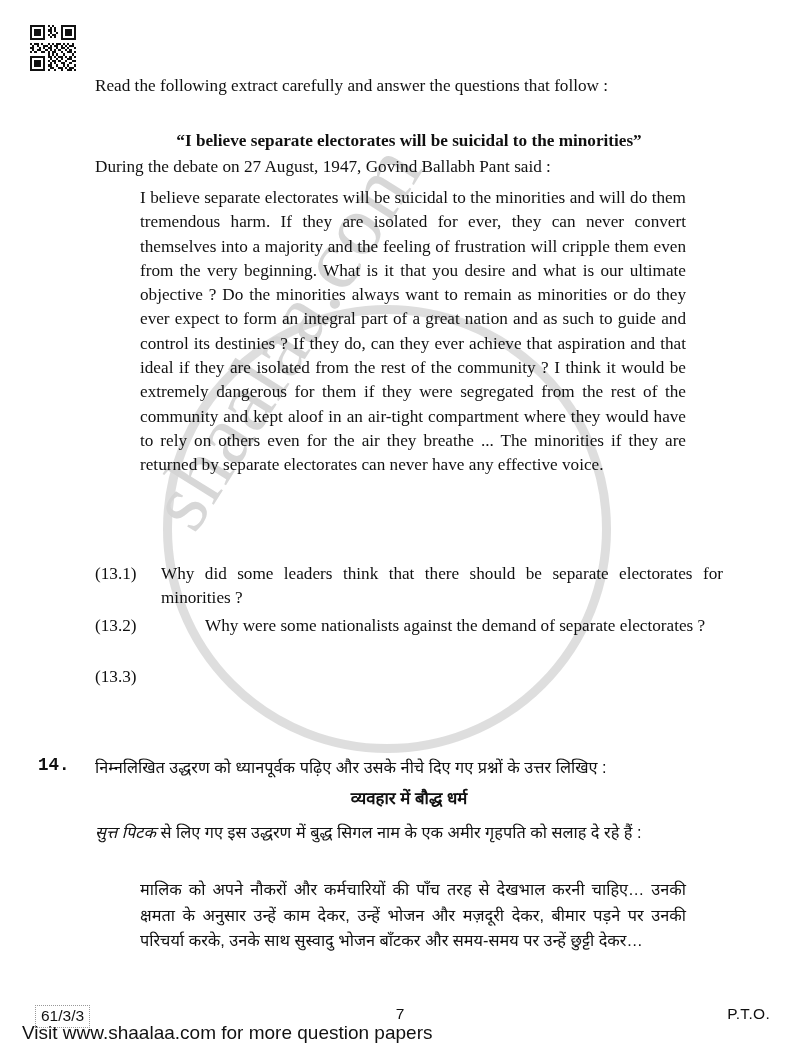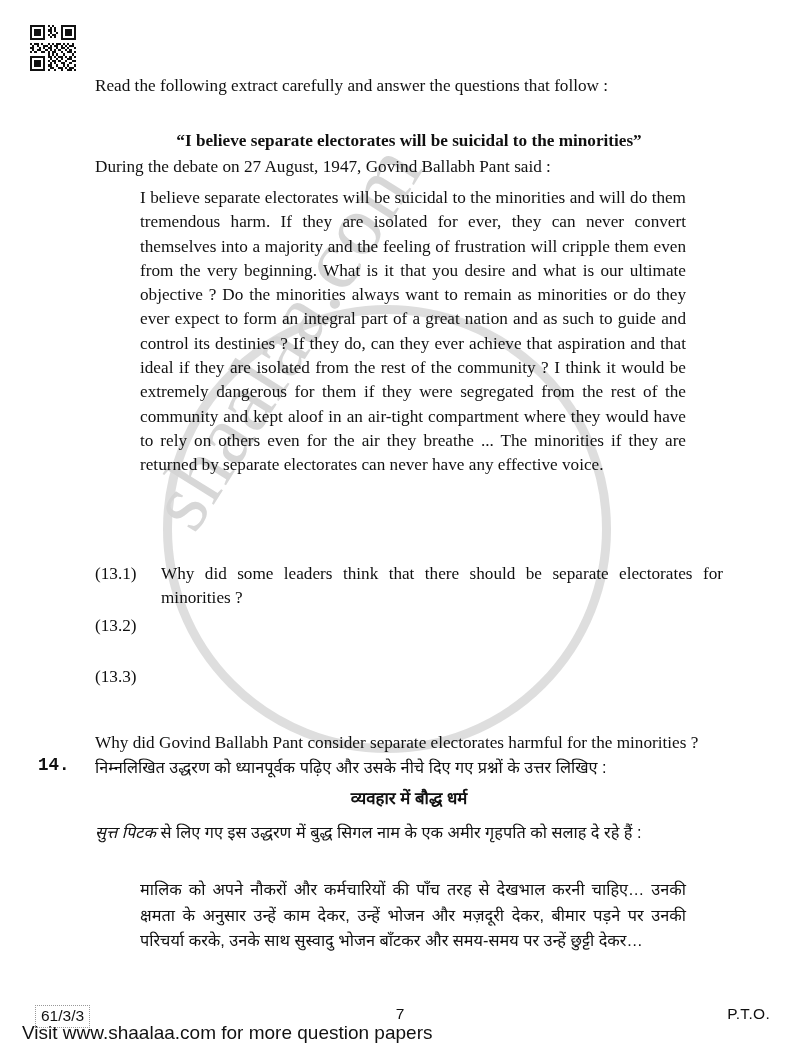--- a/index.html
+++ b/index.html
@@ -352,24 +352,24 @@
     <div class="tx attrib">During the debate on 27 August, 1947, Govind Ballabh Pant said :</div>
 
     <div class="tx extract">I believe separate electorates will be suicidal to the minorities and will do them tremendous harm. If they are isolated for ever, they can never convert themselves into a majority and the feeling of frustration will cripple them even from the very beginning. What is it that you desire and what is our ultimate objective ? Do the minorities always want to remain as minorities or do they ever expect to form an integral part of a great nation and as such to guide and control its destinies ? If they do, can they ever achieve that aspiration and that ideal if they are isolated from the rest of the community ? I think it would be extremely dangerous for them if they were segregated from the rest of the community and kept aloof in an air-tight compartment where they would have to rely on others even for the air they breathe ... The minorities if they are returned by separate electorates can never have any effective voice.</div>
 
     <div class="subq q131">
       <span class="num">(13.1)</span>
       <span class="body">Why did some leaders think that there should be separate electorates for minorities ?</span>
     </div>
     <div class="subq q132">
       <span class="num">(13.2)</span>
+      <span class="body">Why were some nationalists against the demand of separate electorates ?</span>
     </div>
     <div class="subq q133">
       <span class="num">(13.3)</span>
-      <span class="body">Why did Govind Ballabh Pant consider separate electorates harmful for the minorities ?</span>
     </div>
 
     <div class="q14-row">
       <span class="q14-num">14.</span>
       <span class="q14-text hi">निम्नलिखित उद्धरण को ध्यानपूर्वक पढ़िए और उसके नीचे दिए गए प्रश्नों के उत्तर लिखिए :</span>
     </div>
 
     <div class="hi-heading hi">व्यवहार में बौद्ध धर्म</div>
 
     <div class="hi-intro hi">

